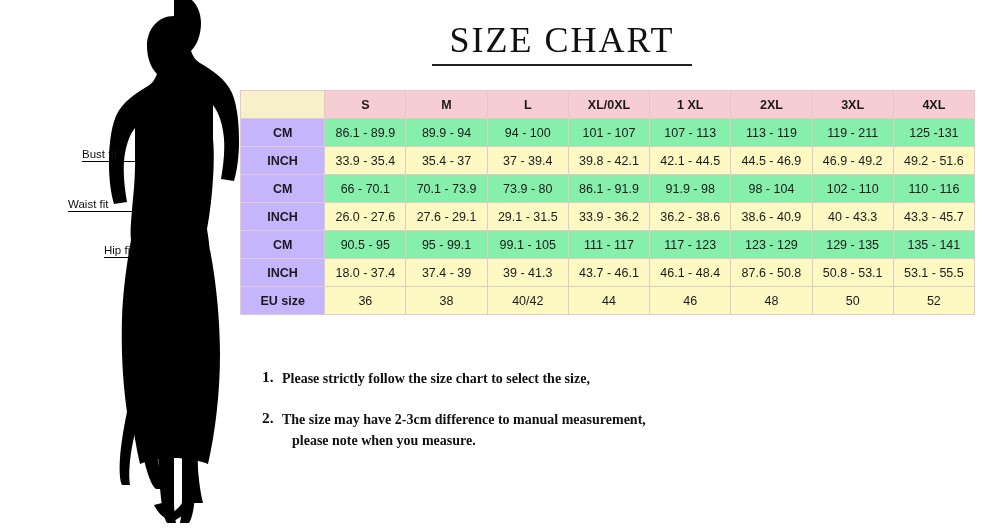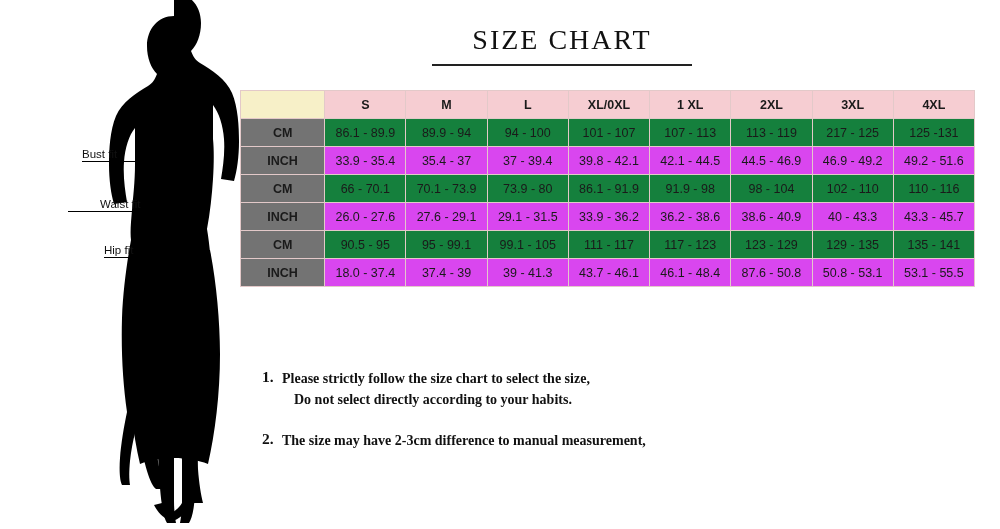--- a/index.html
+++ b/index.html
@@ -40,34 +40,34 @@
   .callout .cal-line {
     display: block;
     height: 1px;
     background: #000000;
     width: 100%;
   }
   .callout-bust  { left: 68px;  top: 148px; width: 100px; padding-left: 14px; }
   .callout-waist { left: 68px;  top: 198px; width: 110px; }
   .callout-hip   { left: 104px;  top: 244px; width: 88px;  }
   .callout-bust .cal-label  { text-align: left; }
-  .callout-waist .cal-label { text-align: left; margin-left: 32px; }
+  .callout-waist .cal-label { text-align: left; }
   .callout-hip .cal-label   { text-align: left; }
 
   
   .title-block {
     position: absolute;
     left: 432px;
     top: 18px;
     width: 260px;
     text-align: center;
   }
   .title-text {
     font-family: "Liberation Serif", serif;
-    font-size: 28px;
+    font-size: 36px;
     letter-spacing: 2px;
     color: #111111;
     line-height: 44px;
   }
   .title-rule {
     margin-top: 2px;
     height: 2px;
     background: #222222;
     width: 100%;
   }
@@ -104,27 +104,27 @@
   .hdr-cell {
     background: #f6cdd2;
     font-weight: bold;
     font-size: 16px;
     font-family: "Liberation Sans", sans-serif;
     color: #111111;
     height: 30px;
   }
   
   .row-label {
-    background: #737373;
+    background: #c4b5fd;
     font-weight: bold;
     font-size: 12px;
   }
   
-  .cell-pink { background: #15803d; }
-  .cell-plain { background: #d946ef; }
+  .cell-pink { background: #86efac; }
+  .cell-plain { background: #fef9c3; }
 
   
   .notes {
     position: absolute;
     left: 262px;
     top: 368px;
     width: 700px;
     font-family: "Liberation Serif", serif;
     color: #111111;
   }
@@ -215,21 +215,21 @@
       <tbody>
 
         <tr>
           <td class="row-label">CM</td>
           <td class="cell-pink">86.1 - 89.9</td>
           <td class="cell-pink">89.9 - 94</td>
           <td class="cell-pink">94 - 100</td>
           <td class="cell-pink">101 - 107</td>
           <td class="cell-pink">107 - 113</td>
           <td class="cell-pink">113 - 119</td>
-          <td class="cell-pink">217 - 125</td>
+          <td class="cell-pink">119 - 211</td>
           <td class="cell-pink">125 -131</td>
         </tr>
 
         <tr>
           <td class="row-label">INCH</td>
           <td class="cell-plain">33.9 - 35.4</td>
           <td class="cell-plain">35.4 - 37</td>
           <td class="cell-plain">37 - 39.4</td>
           <td class="cell-plain">39.8 - 42.1</td>
           <td class="cell-plain">42.1 - 44.5</td>
@@ -281,33 +281,44 @@
           <td class="cell-plain">39 - 41.3</td>
           <td class="cell-plain">43.7 - 46.1</td>
           <td class="cell-plain">46.1 - 48.4</td>
           <td class="cell-plain">87.6 - 50.8</td>
           <td class="cell-plain">50.8 - 53.1</td>
           <td class="cell-plain">53.1 - 55.5</td>
         </tr>
 
 
 
+        <tr>
+          <td class="row-label">EU size</td>
+          <td class="cell-plain">36</td>
+          <td class="cell-plain">38</td>
+          <td class="cell-plain">40/42</td>
+          <td class="cell-plain">44</td>
+          <td class="cell-plain">46</td>
+          <td class="cell-plain">48</td>
+          <td class="cell-plain">50</td>
+          <td class="cell-plain">52</td>
+        </tr>
       </tbody>
     </table>
   </div>
 
   <div class="notes">
     <div class="note note1">
       <div class="note-num">1.</div>
       <div class="note-body">
         <span>Please strictly follow the size chart to select the size,</span>
-        <span class="note-line2">Do not select directly according to your habits.</span>
       </div>
     </div>
     <div class="note note2">
       <div class="note-num">2.</div>
       <div class="note-body">
         <span>The size may have 2-3cm difference  to manual measurement,</span>
+        <span class="note-line2">please note when you measure.</span>
       </div>
     </div>
   </div>
 
 </div>
 
 </body></html>

